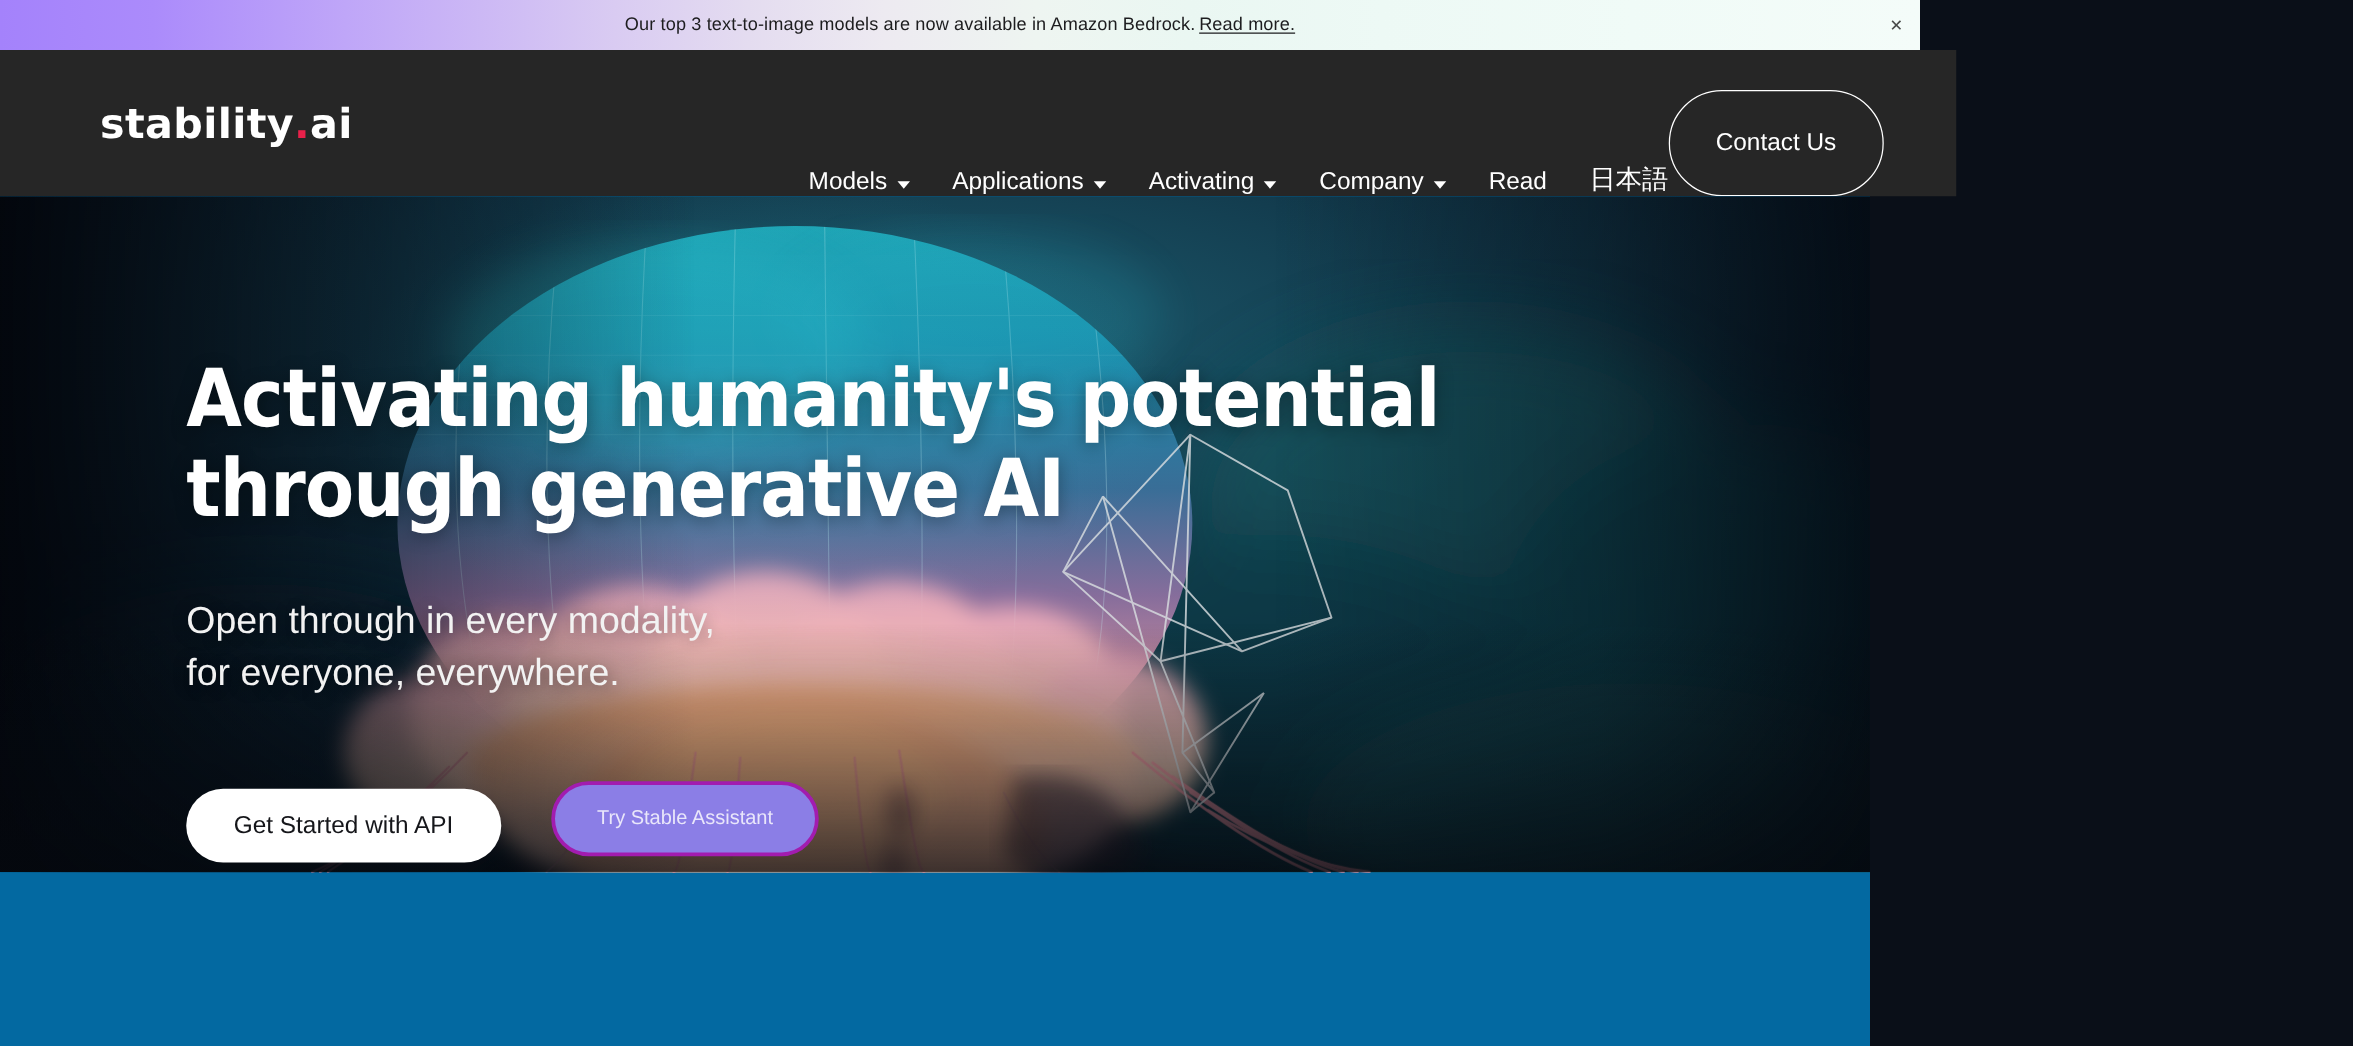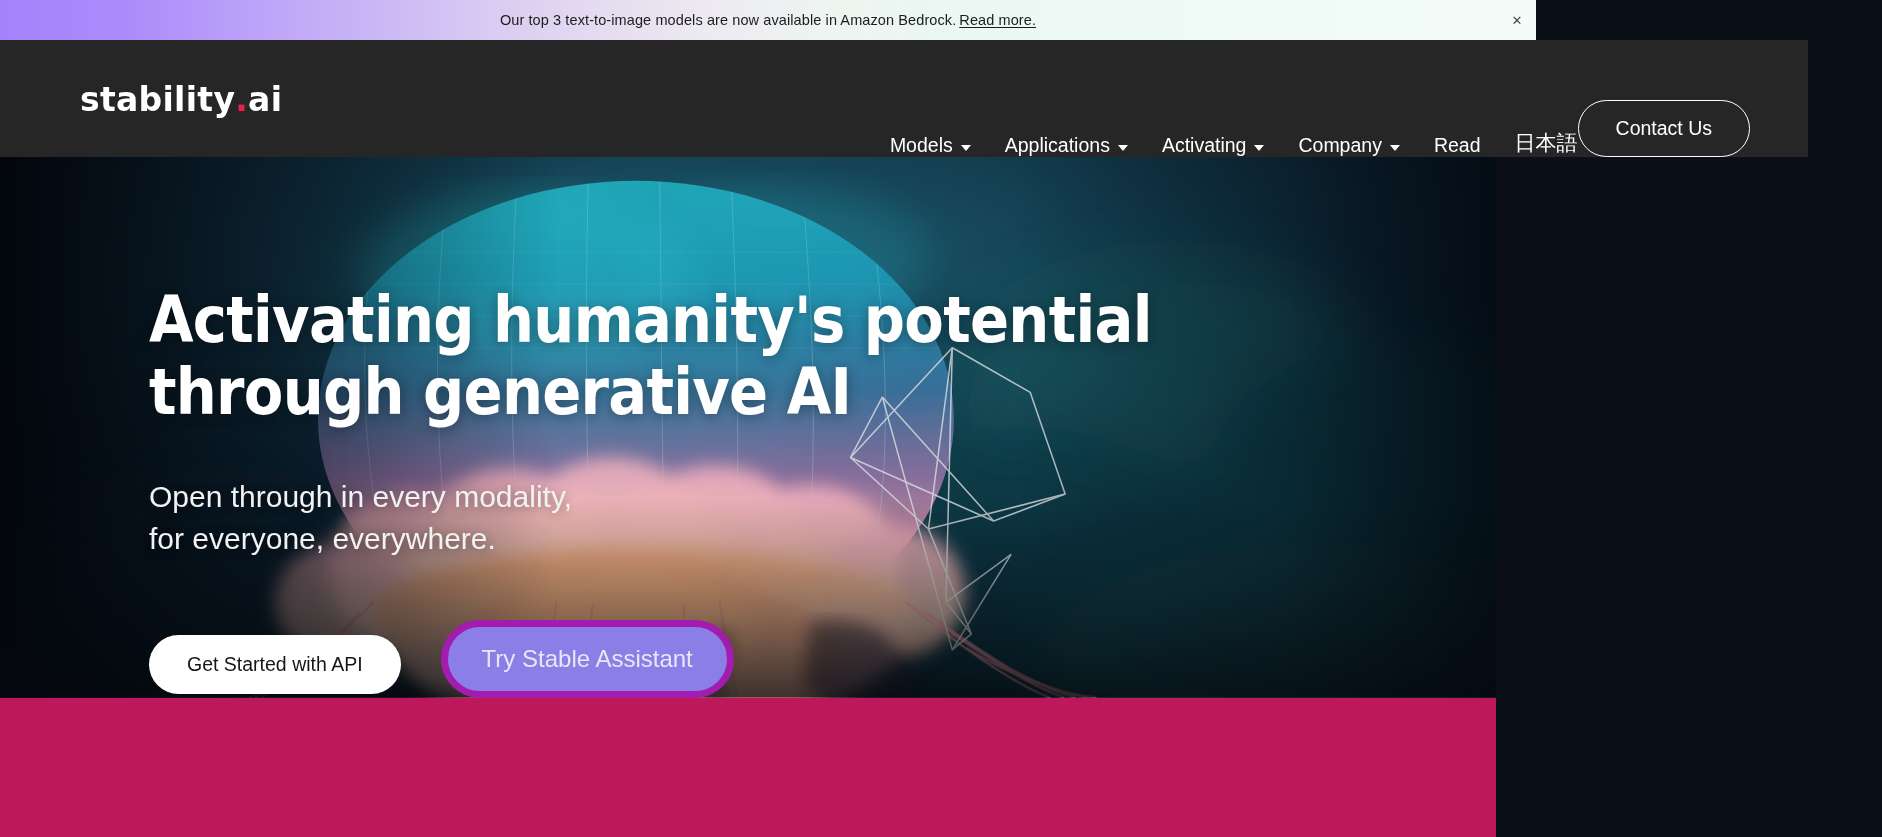--- a/index.html
+++ b/index.html
@@ -55,21 +55,21 @@
     display: flex; align-items: center; justify-content: center;
     font-size: 13px;
     line-height: 1;
     color: #2b2b2b;
     cursor: pointer;
     opacity: .85;
   }
 
   
   .navbar {
-    width: 1808px;
+    width: 1565px;
     height: 117px;
     background: #262626;
     display: flex;
     align-items: center;
     position: relative;
   }
   .brand {
     position: absolute;
     left: 80px;
     top: 50%;
@@ -120,34 +120,34 @@
     font-size: 21px;
     cursor: pointer;
     font-family: "DejaVu Sans", sans-serif;
     white-space: nowrap;
   }
   .contact-btn {
     border: 1.5px solid #ffffff;
     border-radius: 999px;
     color: #ffffff;
     font-size: 19.5px;
-    padding: 16px 37px;
+    padding: 30px 37px;
     background: transparent;
     cursor: pointer;
     white-space: nowrap;
     font-family: "Liberation Sans", sans-serif;
   }
 
   
   .hero {
     position: relative;
     width: 1496px;
     height: 680px;
     overflow: hidden;
-    background: #be185d;
+    background: #0369a1;
     padding-left: 31px;
   }
   .hero-art { position: absolute; inset: 0; }
 
   .hero-content {
     position: absolute;
     left: 149px;
     top: 128px;
     z-index: 10;
   }
@@ -186,23 +186,23 @@
     border: none;
     border-radius: 999px;
     cursor: pointer;
     white-space: nowrap;
     font-family: "Liberation Sans", sans-serif;
     margin-top: 11px;
   }
   .btn-secondary {
     background: #8b7ee6;
     color: #e9e6fa;
-    font-size: 24px;
+    font-size: 16px;
     padding: 18px 34px;
-    border: 7px solid #a21caf;
+    border: 3px solid #a21caf;
     border-radius: 999px;
     cursor: pointer;
     white-space: nowrap;
     font-family: "Liberation Sans", sans-serif;
   }
 </style>
 </head>
 <body>
 
 <div class="announce-bar">

